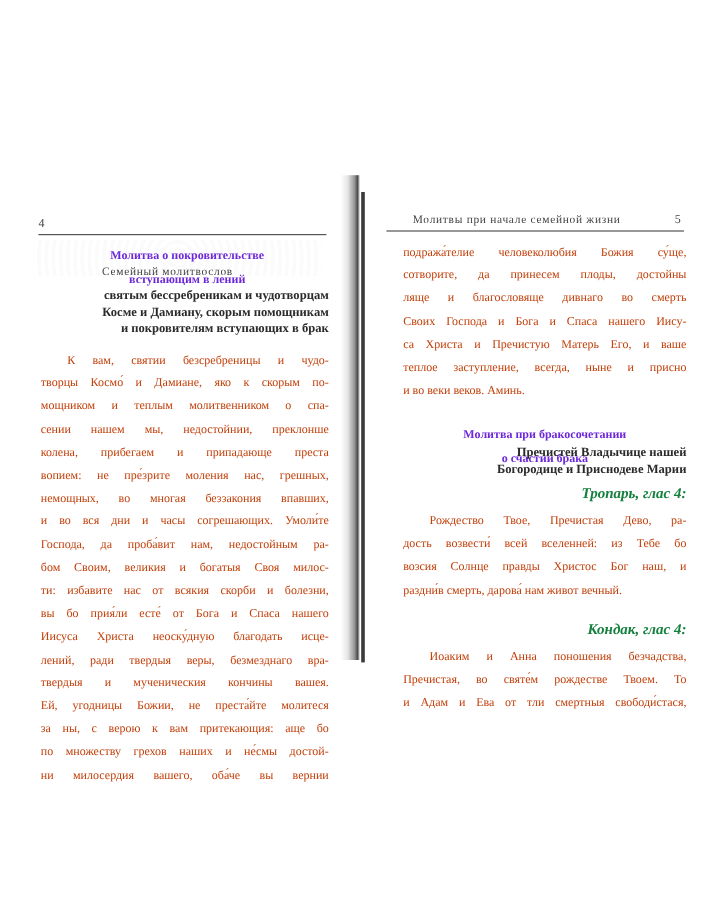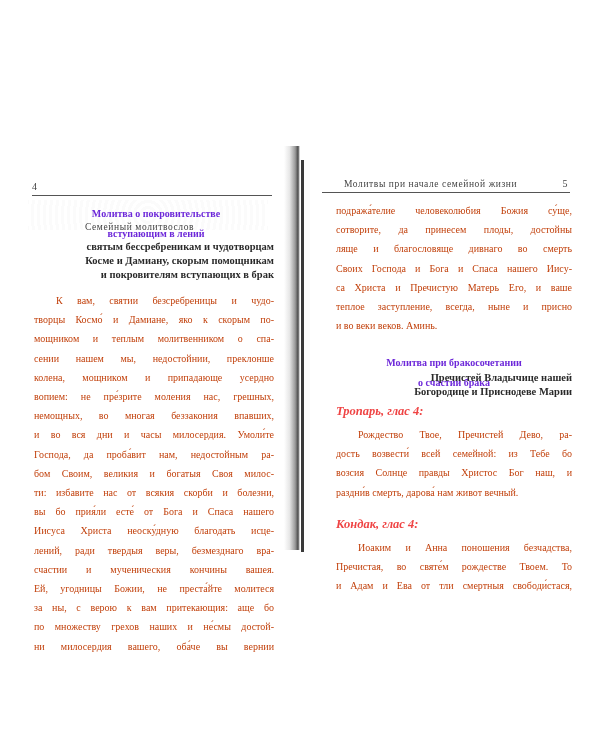--- a/index.html
+++ b/index.html
@@ -42,21 +42,21 @@
   .subtitle {
     position:absolute; font-size:10.5px; font-weight:bold; text-align:right; line-height:14px; color:#2a2a2a;
   }
   .body-text {
     position:absolute; font-size:10px; line-height:19.2px; text-align:justify; color:#c2410c;
   }
   .body-text .line { display:block; white-space:nowrap; text-align-last:justify; }
   .body-text .line.last { text-align-last:left; }
   .body-text .line.indent { padding-left:22px; }
   .section-head {
-    position:absolute; font-style:italic; font-weight:bold; font-size:12.5px; text-align:left; color:#ef4444;
+    position:absolute; font-style:italic; font-weight:bold; font-size:12.5px; text-align:right; color:#15803d;
   }
 
   
   .lp-title { left:40px; width:232px; top:204px; }
   .lp-sub { left:38px; width:236px; top:240px; }
   .lp-body { left:34px; width:240px; top:291px; }
 
   
   .rp-body1 { left:36px; width:236px; top:201px; }
   .rp-title { left:36px; width:236px; top:317px;margin-top:36px; }
@@ -84,31 +84,31 @@
     <div>святым бессребреникам и чудотворцам</div>
     <div>Косме и Дамиану, скорым помощникам</div>
     <div>и покровителям вступающих в  брак</div>
   </div>
 
   <div class="body-text lp-body">
     <span class="line indent">К вам, святии безсребреницы и чудо-</span>
     <span class="line">творцы Космо́ и Дамиане, яко к скорым по-</span>
     <span class="line">мощником и теплым молитвенником о спа-</span>
     <span class="line">сении нашем мы, недостойнии, преклонше</span>
-    <span class="line">колена, мощником и припадающе усердно</span>
+    <span class="line">колена, прибегаем и припадающе преста</span>
     <span class="line">вопием: не пре́зрите моления нас, грешных,</span>
     <span class="line">немощных, во многая беззакония впавших,</span>
-    <span class="line">и во вся дни и часы милосердия. Умоли́те</span>
+    <span class="line">и во вся дни и часы согрешающих. Умоли́те</span>
     <span class="line">Господа, да проба́вит нам, недостойным ра-</span>
     <span class="line">бом Своим, великия и богатыя Своя милос-</span>
     <span class="line">ти: избавите нас от всякия скорби и болезни,</span>
     <span class="line">вы бо прия́ли есте́ от Бога и Спаса нашего</span>
     <span class="line">Иисуса Христа неоску́дную благодать исце-</span>
     <span class="line">лений, ради твердыя веры, безмездн­аго вра-</span>
-    <span class="line">счастии и мученическия кончины вашея.</span>
+    <span class="line">твердыя и мученическия кончины вашея.</span>
     <span class="line">Ей, угодницы Божии, не преста́йте молитеся</span>
     <span class="line">за ны, с верою к вам притекающия: аще бо</span>
     <span class="line">по множеству грехов наших и не́смы достой-</span>
     <span class="line">ни милосердия вашего, оба́че вы вернии</span>
   </div>
 </div>
 
 <div class="gutter"></div>
 <div class="gutter-dark"></div>
 
@@ -132,22 +132,22 @@
     <div>Молитва при бракосочетании</div>
     <div>о счастии брака</div>
   </div>
   <div class="subtitle rp-sub">
     <div>Пречистей Владычице нашей</div>
     <div>Богородице и Приснодеве Марии</div>
   </div>
 
   <div class="section-head rp-troparion-head">Тропарь, глас 4:</div>
   <div class="body-text rp-troparion">
-    <span class="line indent">Рождество Твое, Пречистей Дево, ра-</span>
-    <span class="line">дость возвести́ всей семейной: из Тебе бо</span>
+    <span class="line indent">Рождество Твое, Пречистая Дево, ра-</span>
+    <span class="line">дость возвести́ всей вселенней: из Тебе бо</span>
     <span class="line">возсия Солнце правды Христос Бог наш, и</span>
     <span class="line last">раздни́в смерть, дарова́ нам живот вечный.</span>
   </div>
 
   <div class="section-head rp-kontakion-head">Кондак, глас 4:</div>
   <div class="body-text rp-kontakion">
     <span class="line indent">Иоаким и Анна поношения безчадства,</span>
     <span class="line">Пречистая, во святе́м рождестве Твоем. То</span>
     <span class="line">и Адам и Ева от тли смертныя свободи́стася,</span>
   </div>

